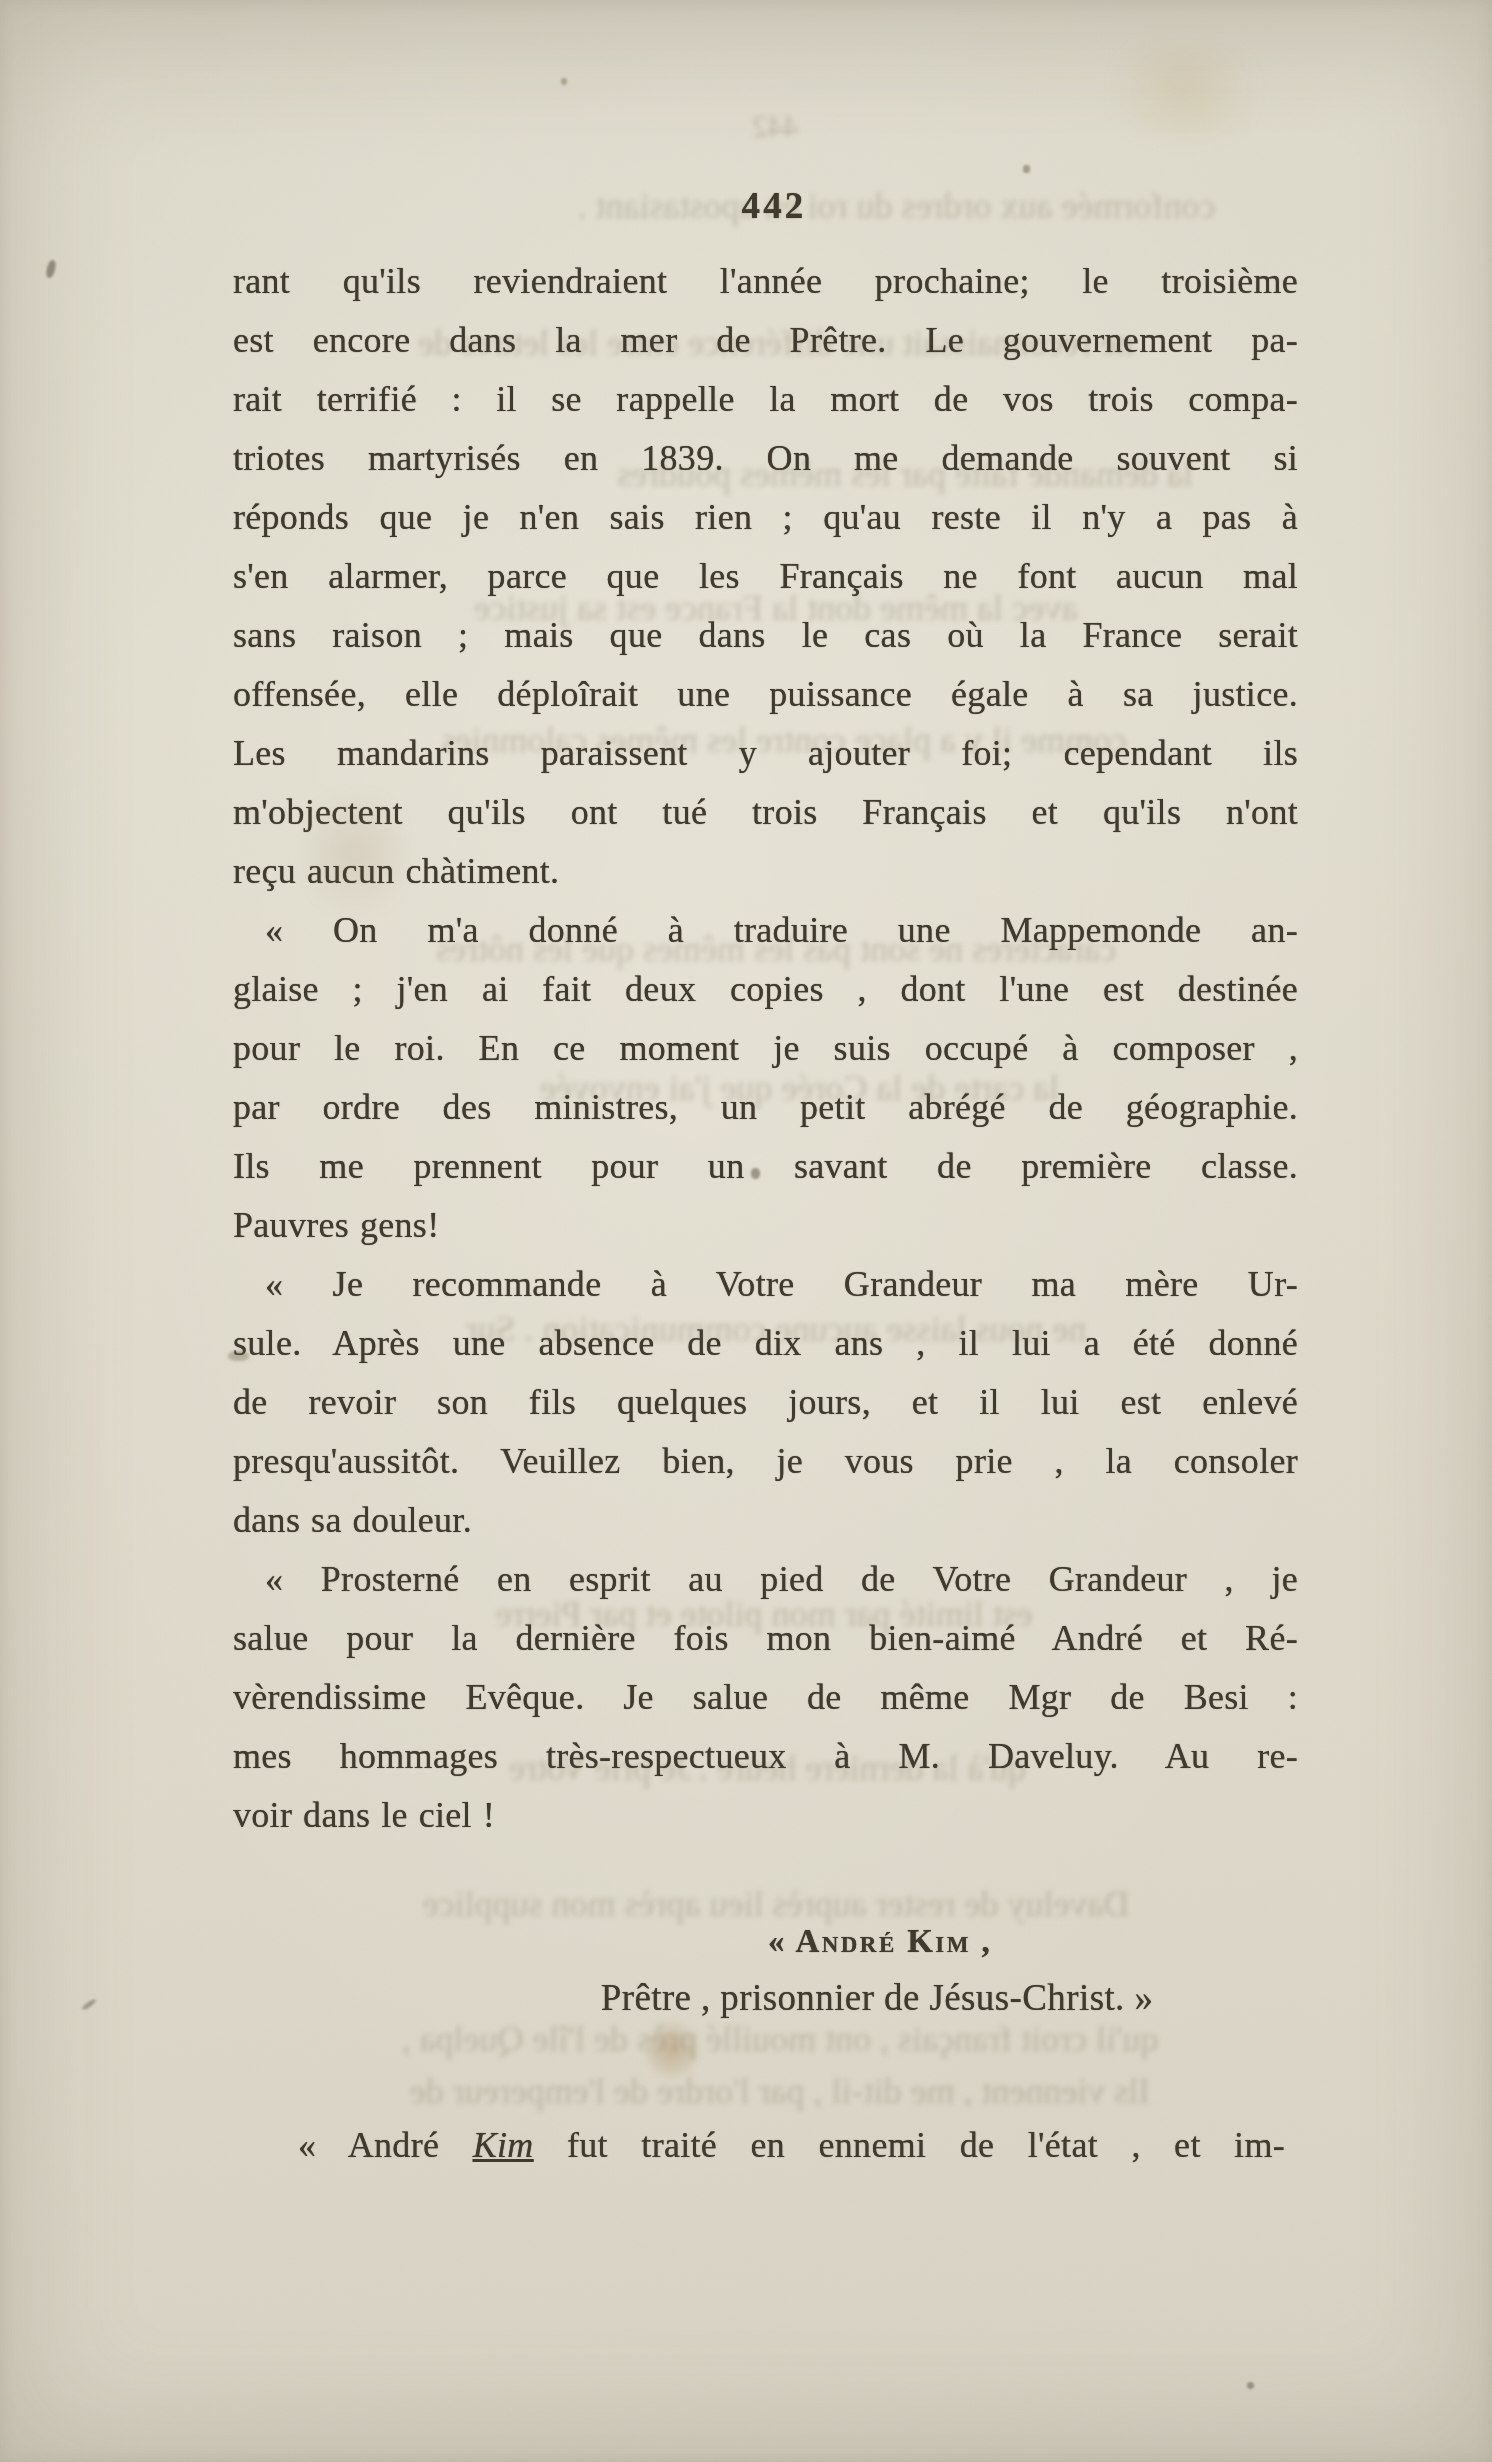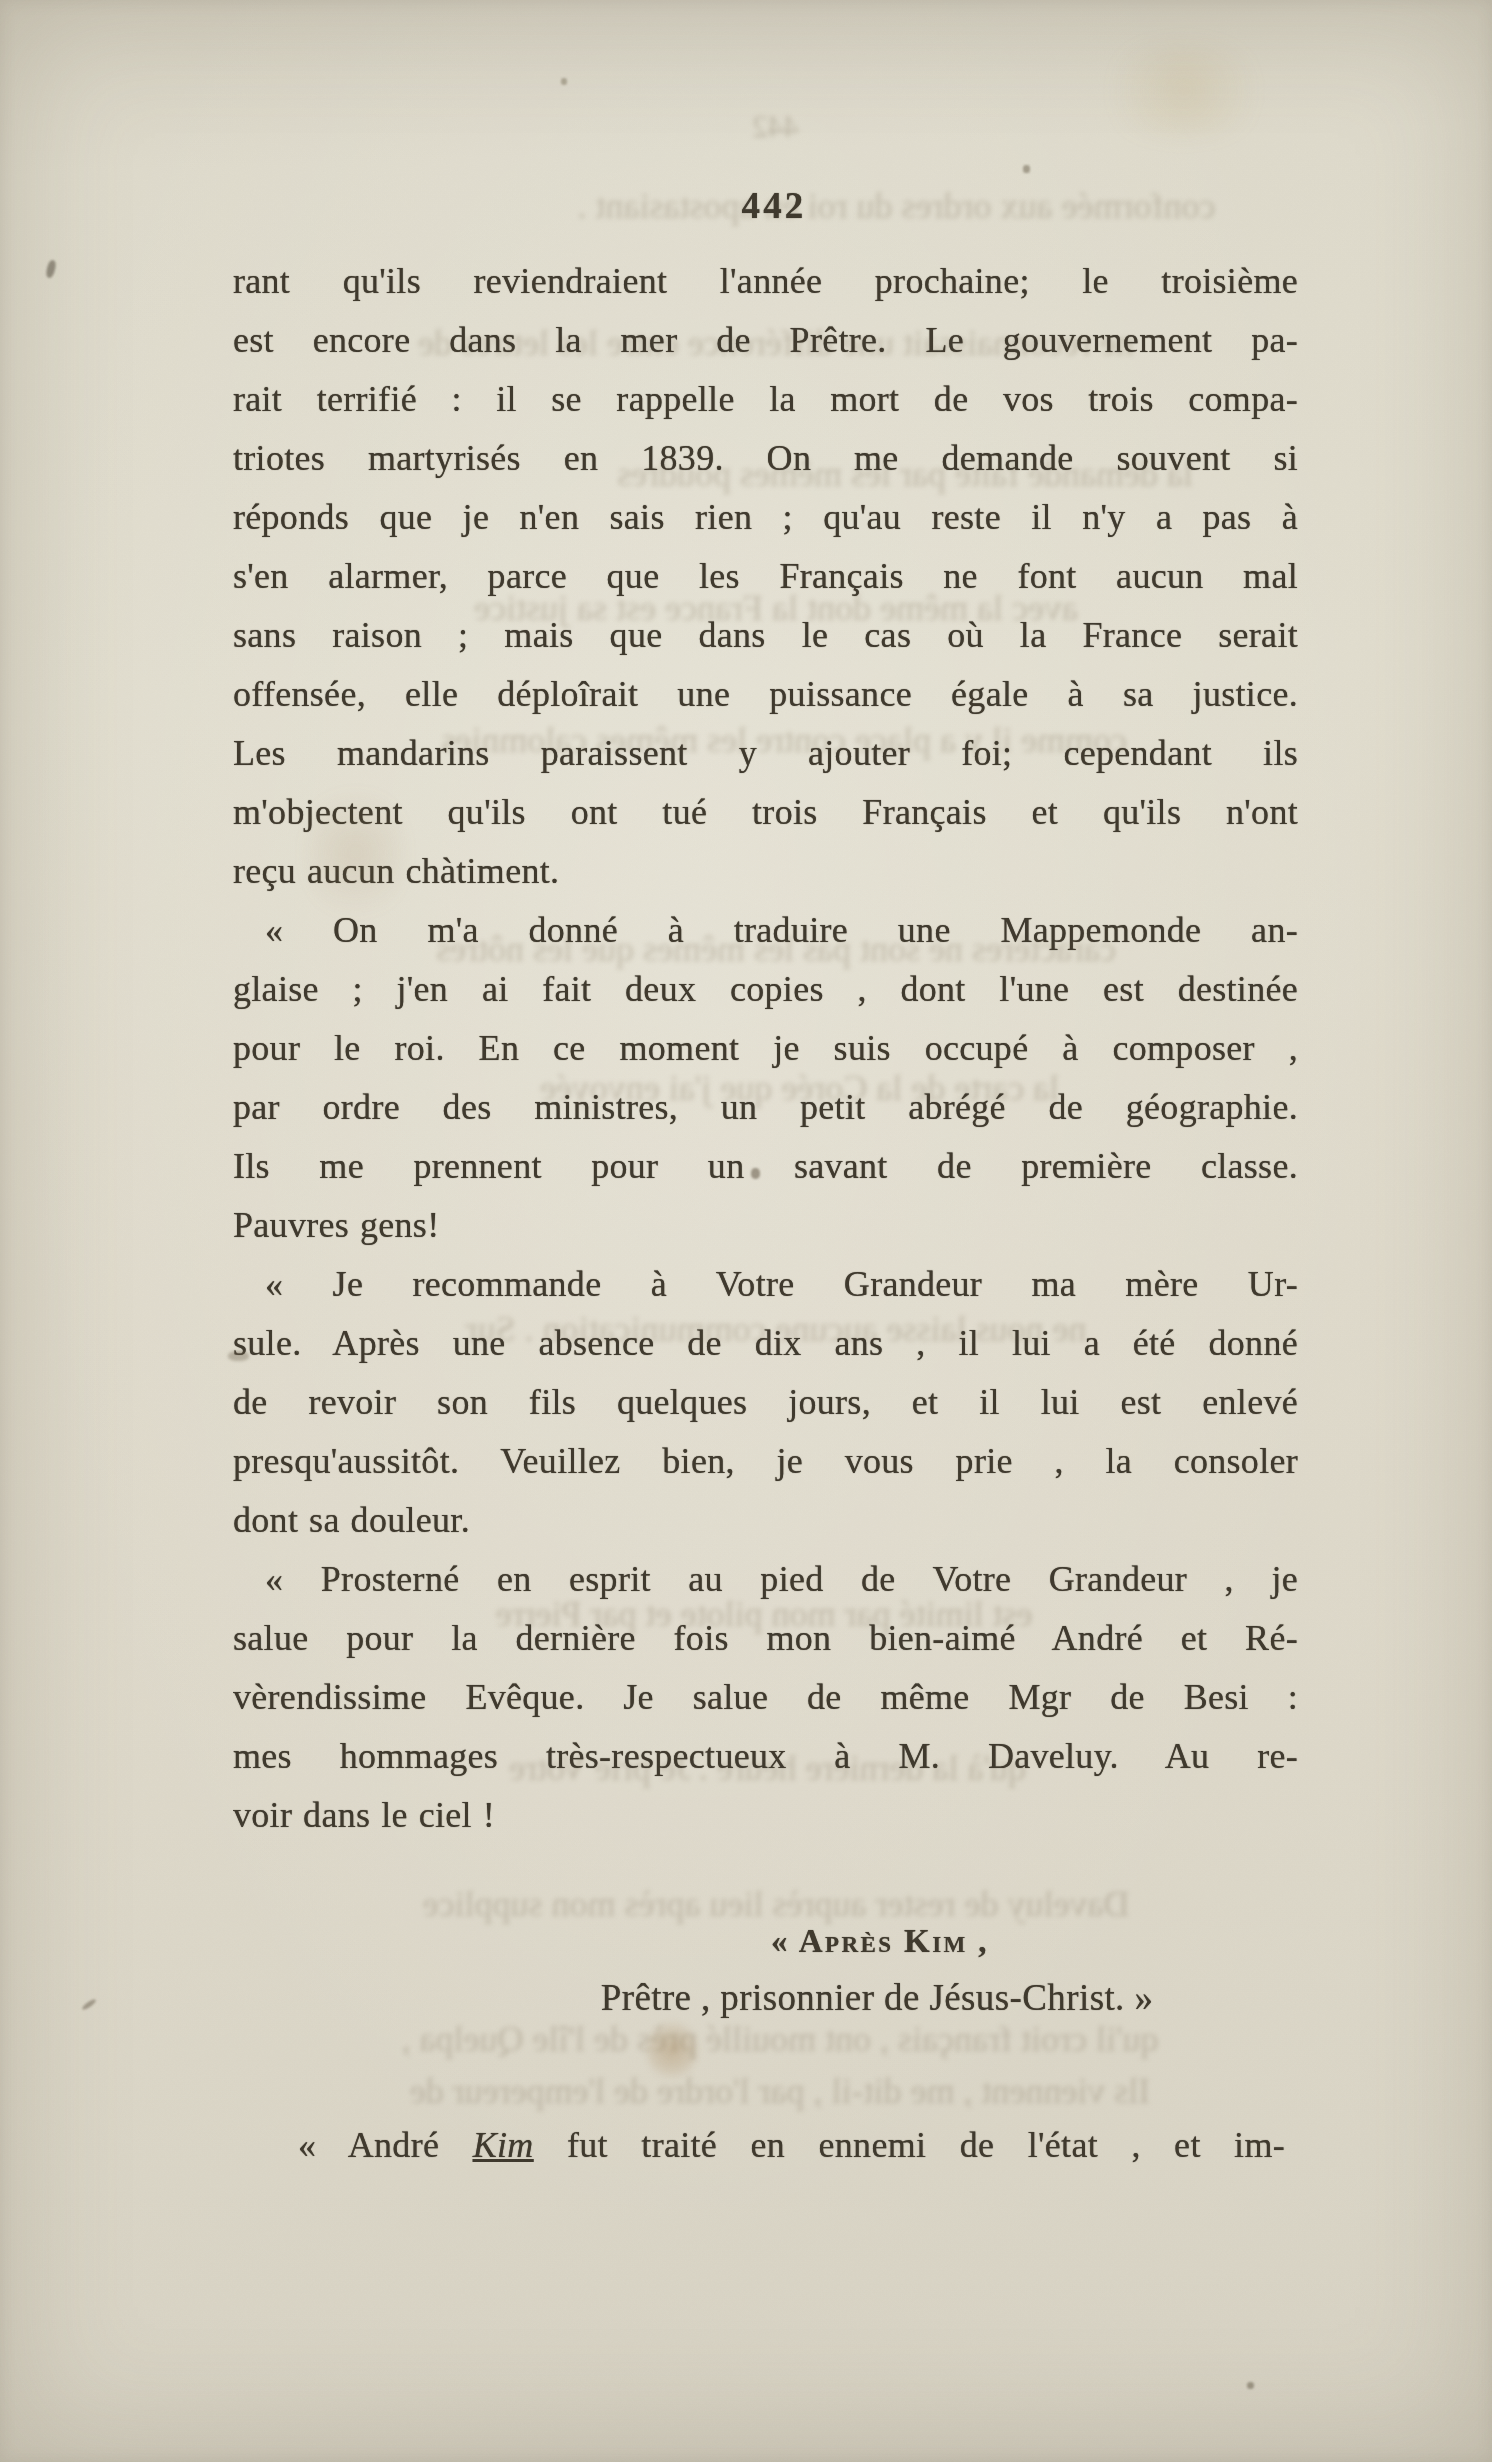--- a/index.html
+++ b/index.html
@@ -120,29 +120,29 @@
     <div class="line indent">« On m'a donné à traduire une Mappemonde an-</div>
     <div class="line">glaise ; j'en ai fait deux copies , dont l'une est destinée</div>
     <div class="line">pour le roi. En ce moment je suis occupé à composer ,</div>
     <div class="line">par ordre des ministres, un petit abrégé de géographie.</div>
     <div class="line">Ils me prennent pour un savant de première classe.</div>
     <div class="line end">Pauvres gens!</div>
     <div class="line indent">« Je recommande à Votre Grandeur ma mère Ur-</div>
     <div class="line">sule. Après une absence de dix ans , il lui a été donné</div>
     <div class="line">de revoir son fils quelques jours, et il lui est enlevé</div>
     <div class="line">presqu'aussitôt. Veuillez bien, je vous prie , la consoler</div>
-    <div class="line end">dont sa douleur.</div>
+    <div class="line end">dans sa douleur.</div>
     <div class="line indent">« Prosterné en esprit au pied de Votre Grandeur , je</div>
     <div class="line">salue pour la dernière fois mon bien-aimé André et Ré-</div>
     <div class="line">vèrendissime Evêque. Je salue de même Mgr de Besi :</div>
     <div class="line">mes hommages très-respectueux à M. Daveluy. Au re-</div>
     <div class="line end">voir dans le ciel !</div>
   </div>
 
-  <div class="sig-name">« Après Kim ,</div>
+  <div class="sig-name">« André Kim ,</div>
   <div class="sig-title">Prêtre , prisonnier de Jésus-Christ. »</div>
 
   <div class="closing">
     <div class="line cindent"><span>« André</span> <span class="it">Kim</span> <span>fut traité en ennemi de l'état , et im-</span></div>
   </div>
 
   <div class="blot stain-brown"></div>
   <div class="blot stain-left"></div>
   <div class="blot stain-topright"></div>
   <div class="speck s1"></div>

